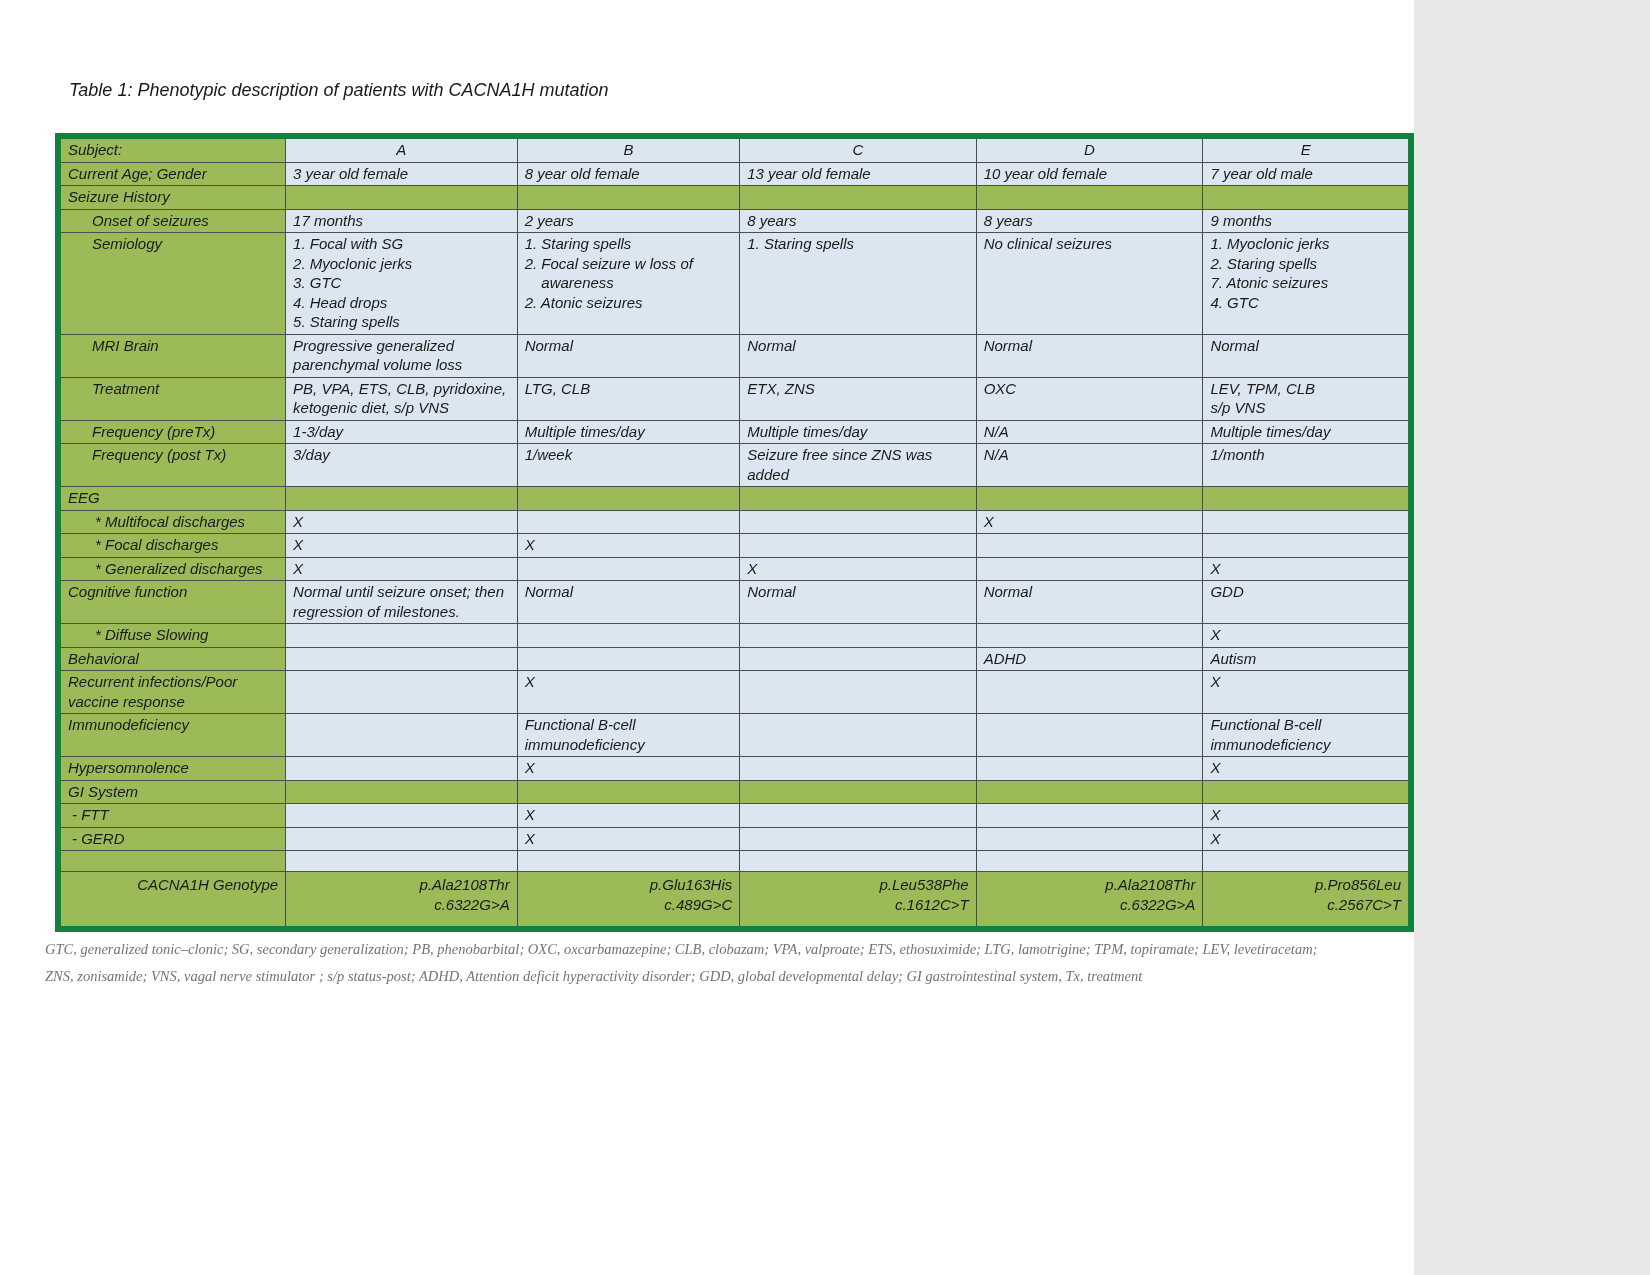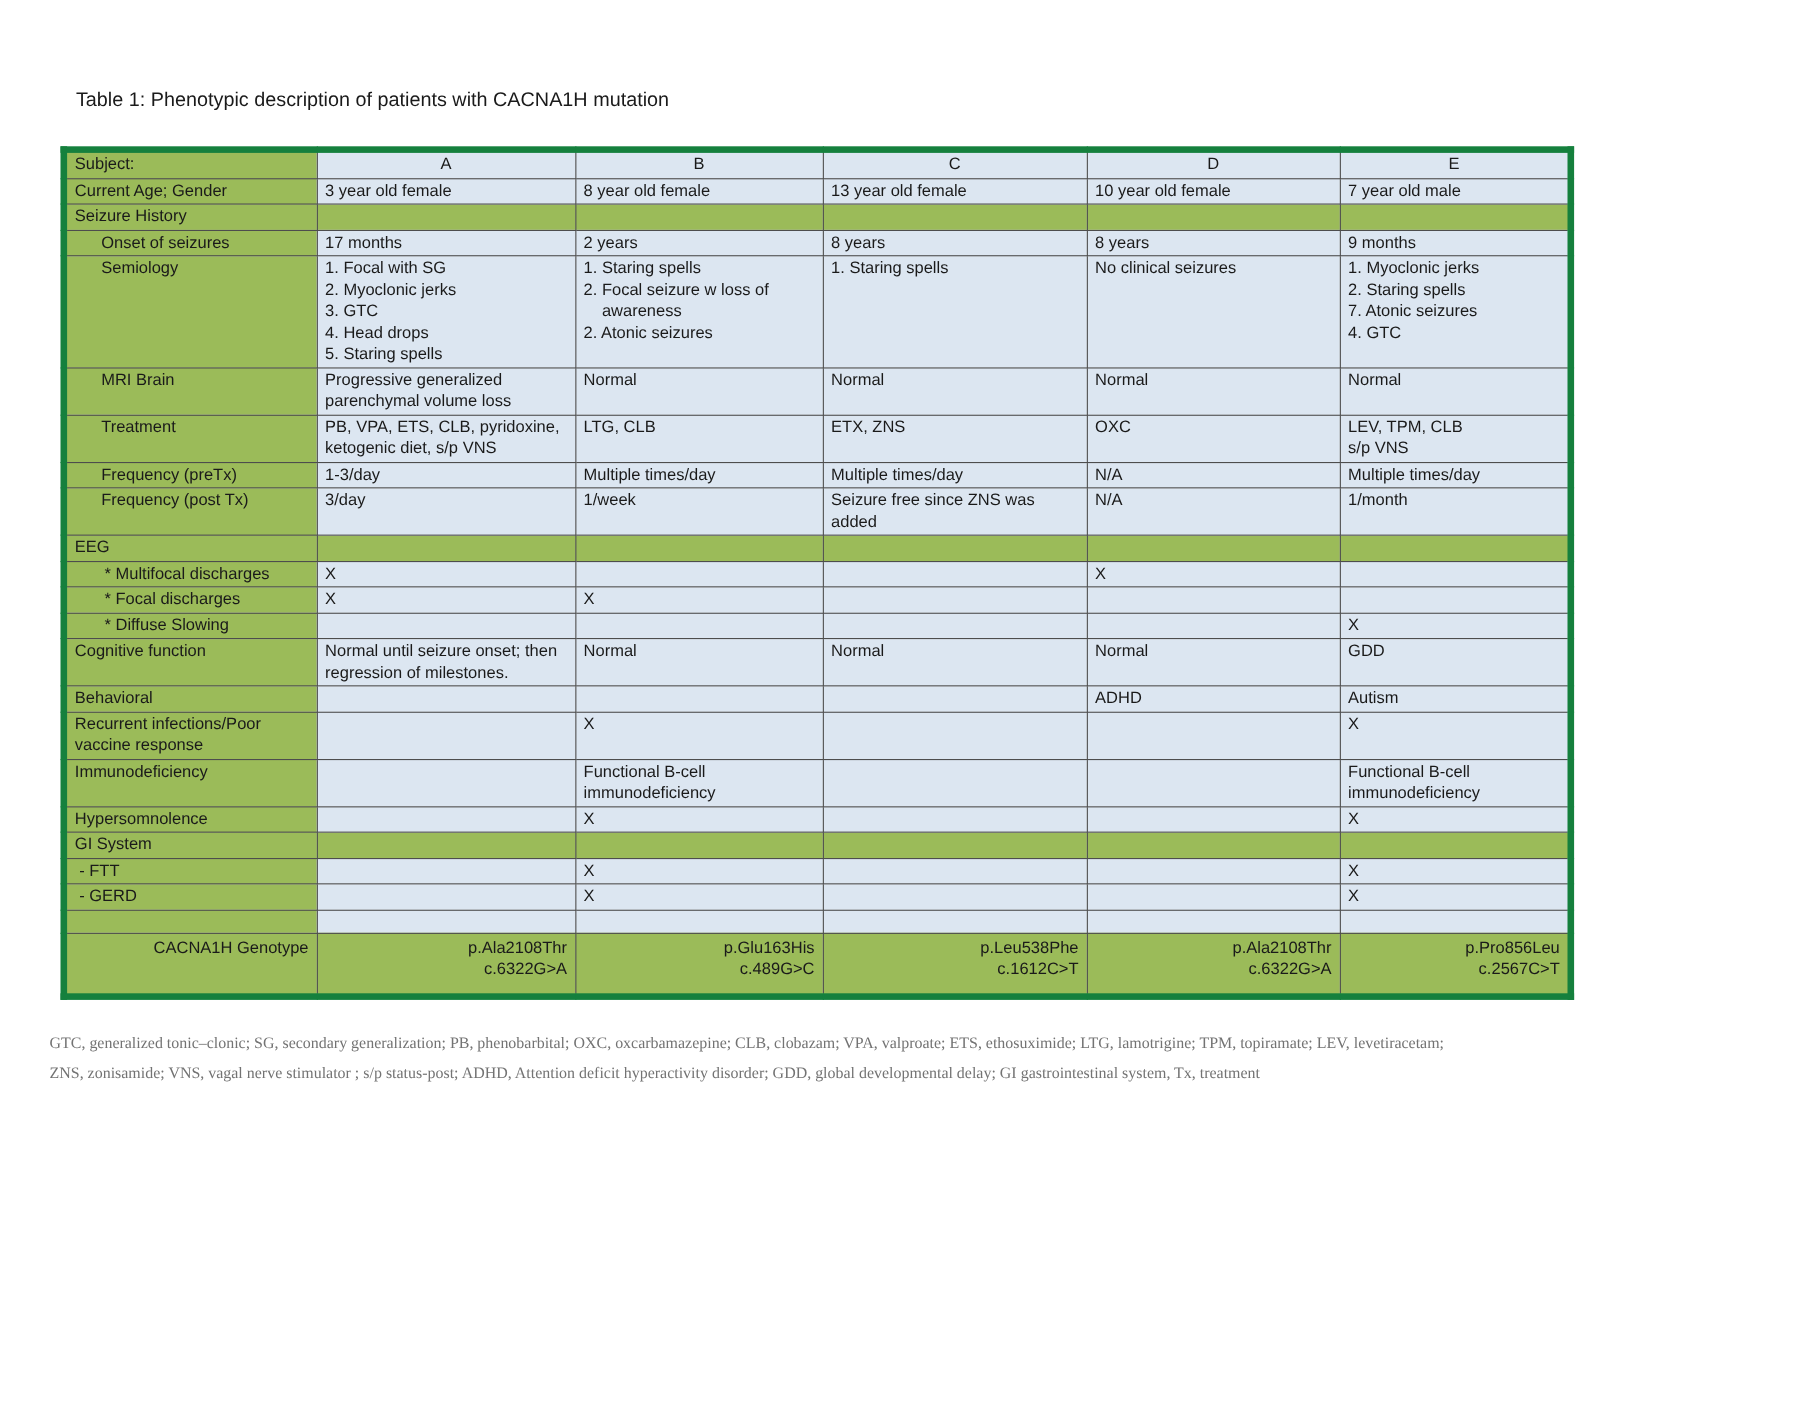--- a/index.html
+++ b/index.html
@@ -1,23 +1,24 @@
 <!DOCTYPE html>
 <html><head>
 <meta charset="utf-8">
 <style>
   html, body { margin: 0; padding: 0; background: #e8e8e8; }
   .page {
     position: relative;
-    width: 1650px;
+    width: 1414px;
     height: 1275px;
     background: #ffffff;
     font-family: "Liberation Sans", sans-serif;
     color: #1a1a1a;
     overflow: hidden;
+    font-style: italic;
   }
   .title {
     position: absolute;
     left: 69px;
     top: 80px;
     font-size: 18px;
     color: #1a1a1a;
   }
   table.pheno {
     position: absolute;
@@ -179,34 +180,42 @@
         </tr>
         <tr class="data">
           <th class="lbl ind2">* Focal discharges</th>
           <td class="cell center">X</td>
           <td class="cell center">X</td>
           <td class="cell center"></td>
           <td class="cell center"></td>
           <td class="cell center"></td>
         </tr>
         <tr class="data">
-          <th class="lbl ind2">* Diffuse Slowing</th>
-          <td class="cell center"></td>
-          <td class="cell center"></td>
-          <td class="cell center"></td>
+          <th class="lbl ind2">* Generalized discharges</th>
+          <td class="cell center">X</td>
+          <td class="cell center"></td>
+          <td class="cell center">X</td>
           <td class="cell center"></td>
           <td class="cell center">X</td>
         </tr>
         <tr class="data">
           <th class="lbl ind0">Cognitive function</th>
           <td class="cell center">Normal until seizure onset; then regression of milestones.</td>
           <td class="cell center">Normal</td>
           <td class="cell center">Normal</td>
           <td class="cell center">Normal</td>
           <td class="cell center">GDD</td>
+        </tr>
+        <tr class="data">
+          <th class="lbl ind2">* Diffuse Slowing</th>
+          <td class="cell center"></td>
+          <td class="cell center"></td>
+          <td class="cell center"></td>
+          <td class="cell center"></td>
+          <td class="cell center">X</td>
         </tr>
         <tr class="data">
           <th class="lbl ind0">Behavioral</th>
           <td class="cell center"></td>
           <td class="cell center"></td>
           <td class="cell center"></td>
           <td class="cell center">ADHD</td>
           <td class="cell center">Autism</td>
         </tr>
         <tr class="data">

